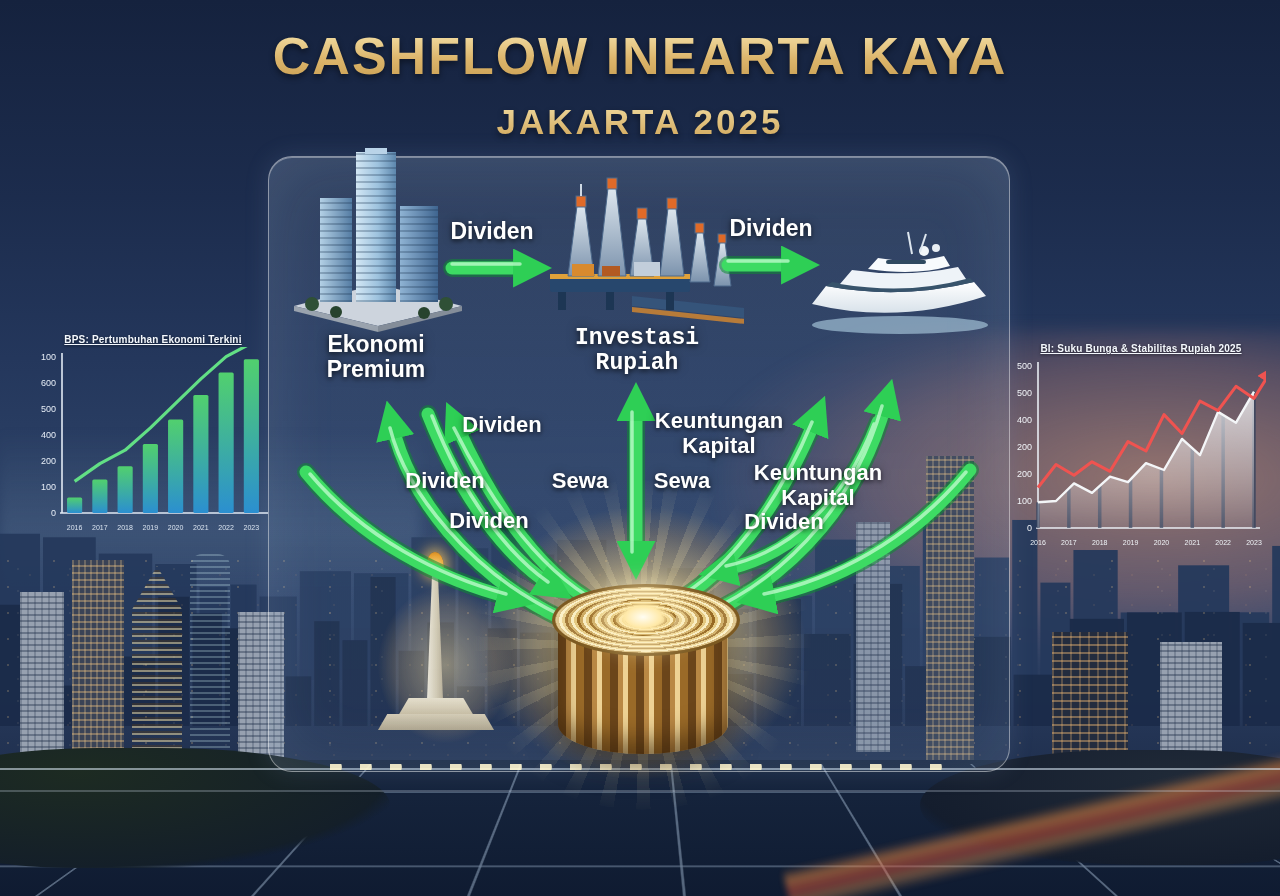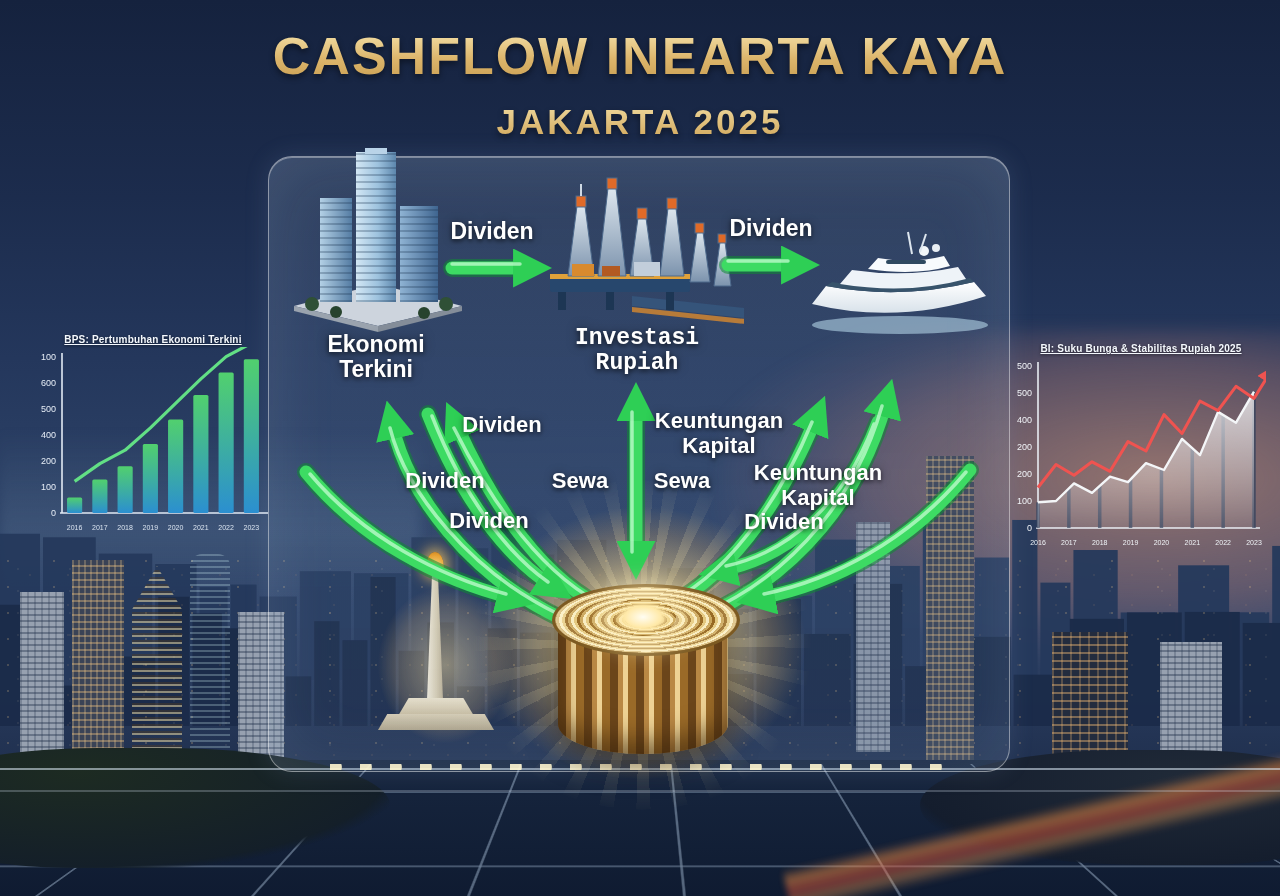--- a/index.html
+++ b/index.html
@@ -413,21 +413,21 @@
         <path d="M670 602 C 740 566 788 480 812 422"></path>
         <path d="M703 614 C 800 571 858 490 882 406"></path>
         <path d="M874 424 C 844 503 790 552 726 566"></path>
         <path d="M966 472 C 908 541 832 580 764 594"></path>
       </g>
     </g>
   </svg>
 
   <div class="abs asset-lbl" style="left:376px;top:332px;">
     <div>Ekonomi</div>
-    <div>Terkini</div>
+    <div>Premium</div>
   </div>
   <div class="abs asset-lbl" style="left:637px;top:326px;font-family:Liberation Mono, monospace;">
     <div>Investasi</div>
     <div>Rupiah</div>
   </div>
 
   <span class="abs lbl lbl-top" style="left:492px;top:231px;">Dividen</span>
   <span class="abs lbl lbl-top" style="left:771px;top:228px;">Dividen</span>
   <span class="abs lbl lbl-flow" style="left:502px;top:425px;">Dividen</span>
   <span class="abs lbl lbl-flow" style="left:445px;top:481px;">Dividen</span>

